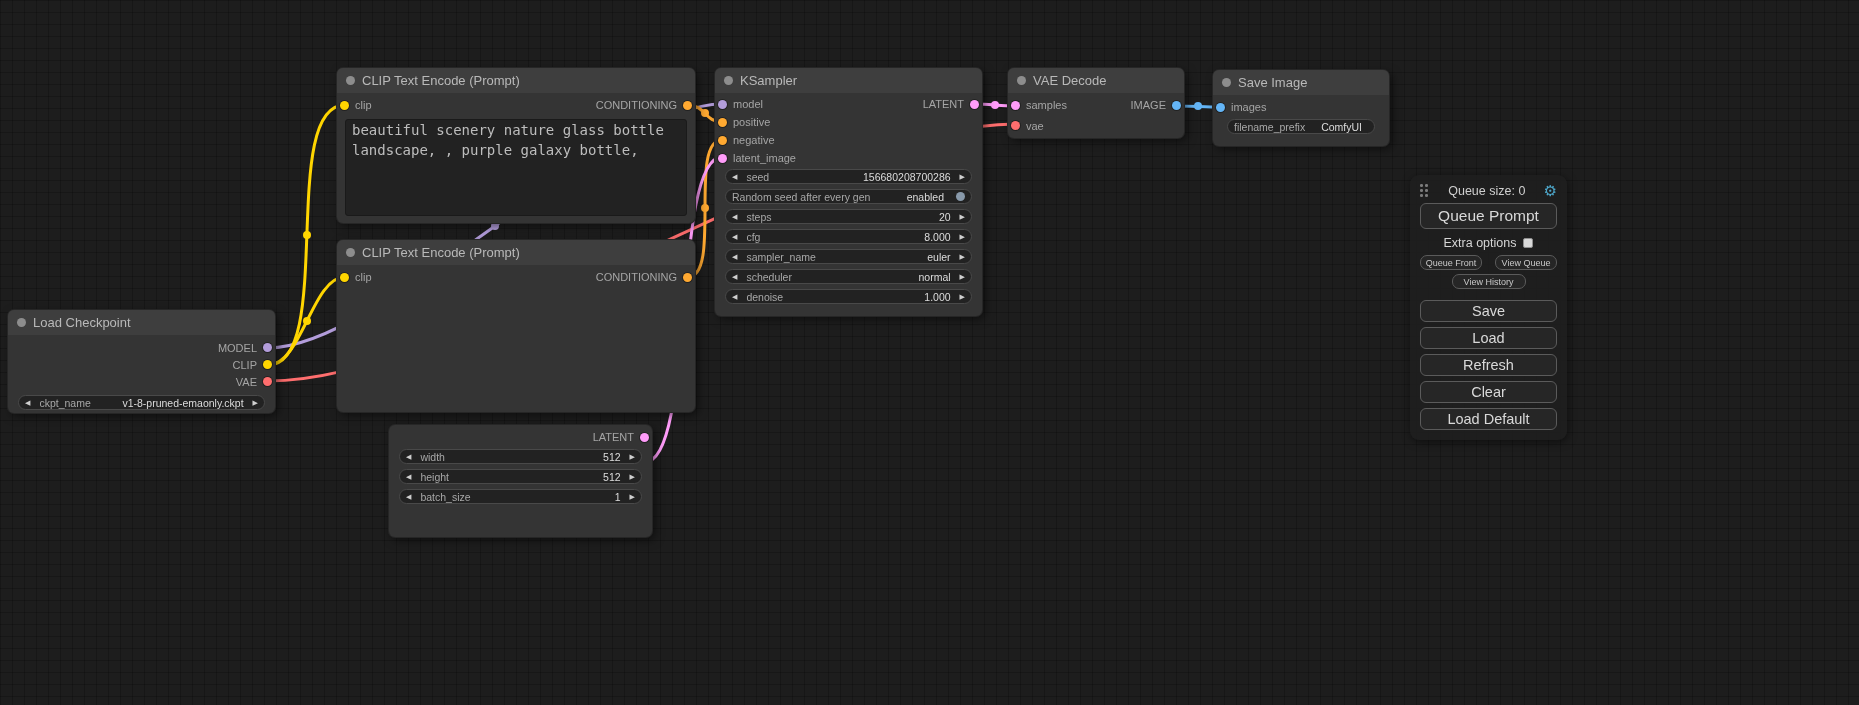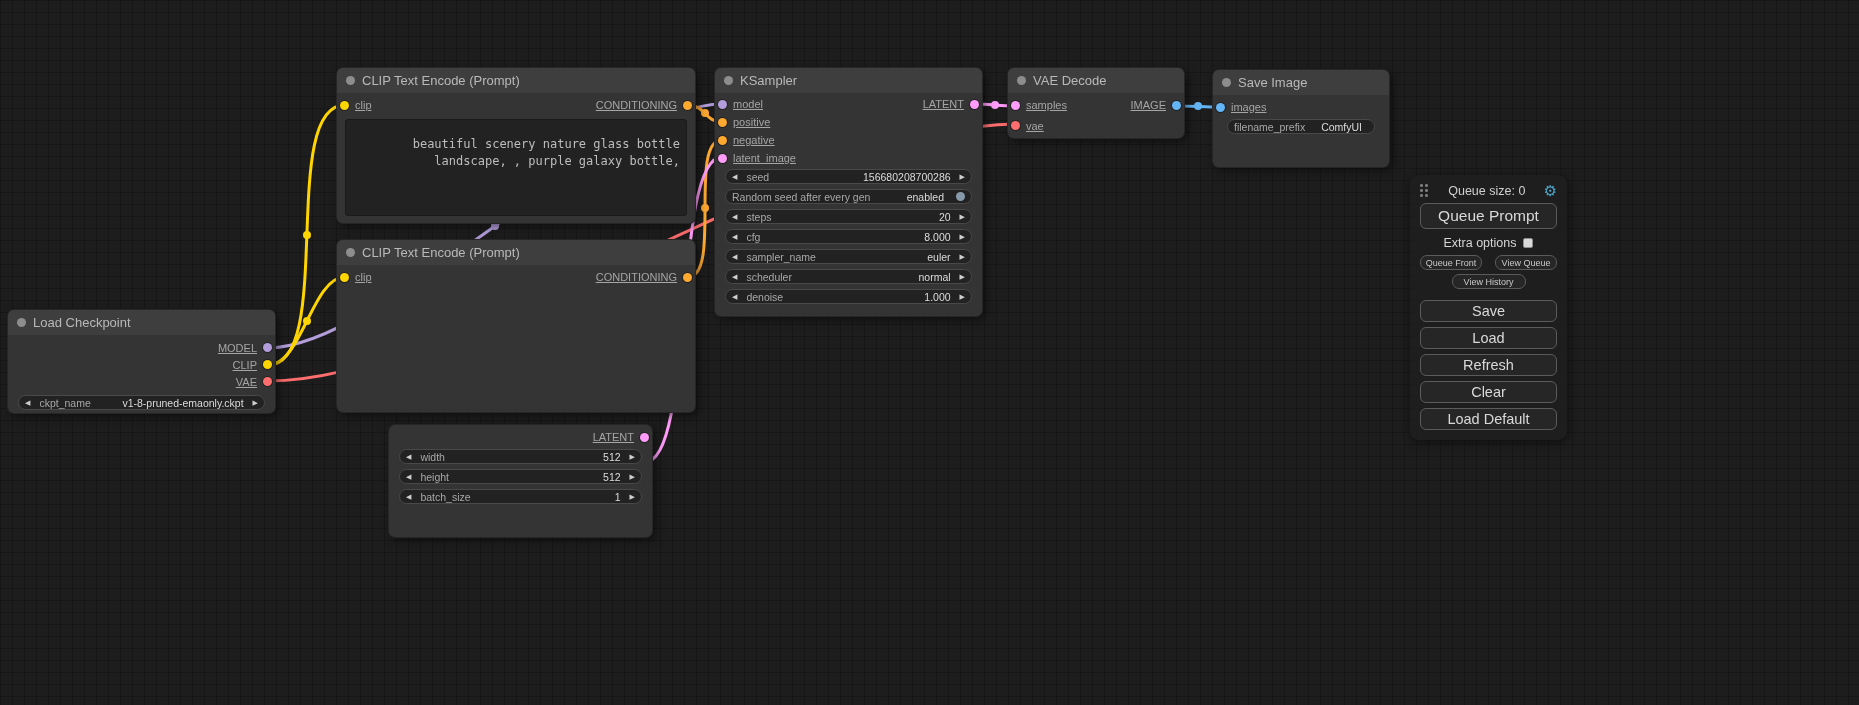--- a/index.html
+++ b/index.html
@@ -32,21 +32,21 @@
   }
   .node-title {
     display: flex; align-items: center; gap: 7px;
     height: 25px; padding: 9px 9px;
     background: #3e3e3e;
     color: #b9b9b9; font-size: 13px; white-space: nowrap;
   }
   .title-dot { width: 9px; height: 9px; border-radius: 50%; background: #8d8d8d; flex: none; }
   .pad2 { padding-top: 2px; }
   .pad4 { padding-top: 4px; }
-  .srow { display: flex; align-items: center; justify-content: space-between; padding: 0 3px; font-size: 11px; text-decoration: underline; }
+  .srow { display: flex; align-items: center; justify-content: space-between; padding: 0 3px; font-size: 11px; }
   .h17 { height: 17px; }
   .h18 { height: 18px; }
   .h24 { height: 24px; }
   .sin  { display: flex; align-items: center; gap: 6px; }
   .sout { display: flex; align-items: center; gap: 6px; margin-left: auto; }
   .slot-label { color: #a5a5a5; white-space: nowrap; }
   .dot { width: 9px; height: 9px; border-radius: 50%; flex: none; box-shadow: 0 0 0 1px rgba(0,0,0,0.35); }
 
   .widget {
     display: flex; align-items: center; gap: 9px;
@@ -62,27 +62,26 @@
   .arrow { color: #cfcfcf; font-size: 7px; line-height: 1; flex: none; }
   .wname { color: #a8a8a8; overflow: hidden; }
   .wval  { margin-left: auto; color: #dcdcdc; }
   .toggle-dot { width: 9px; height: 9px; border-radius: 50%; flex: none; margin-left: 3px; }
 
   .nodetext {
     margin: 2px 8px 0;
     background: #222;
     border: 1px solid #1a1a1a;
     border-radius: 3px;
-    padding: 16px 6px;
+    padding: 0 6px;
     color: #bdbdbd;
     font-family: "DejaVu Sans Mono", monospace;
-    font-size: 12px; line-height: 1.45;
+    font-size: 14px; line-height: 1.45;
     white-space: pre-wrap; overflow: hidden;
     cursor: text;
-    text-align: right;
   }
 
   
   .menu {
     position: absolute; left: 1410px; top: 175px; width: 157px; z-index: 4;
     background: rgba(30,30,30,0.96);
     border-radius: 9px;
     padding: 6px 10px 10px;
     box-shadow: 1px 2px 9px rgba(0,0,0,0.5);
     color: #d5d5d5;
@@ -330,21 +329,21 @@
       </span>
     </div>
     <div class="srow h17">
       <span class="sin">
         <span class="dot" style="background: rgb(255, 110, 110);"></span>
         <span class="slot-label">vae</span>
       </span>
     </div>
   </div>
 
-  <div class="node" style="left:1213px;top:70px;width:176px;height:97px;">
+  <div class="node" style="left:1213px;top:70px;width:176px;height:76px;">
     <div class="node-title">
       <span class="title-dot"></span>
       <span>Save Image</span>
     </div>
     <div class="srow h24">
       <span class="sin">
         <span class="dot" style="background: rgb(100, 181, 246);"></span>
         <span class="slot-label">images</span>
       </span>
     </div>

